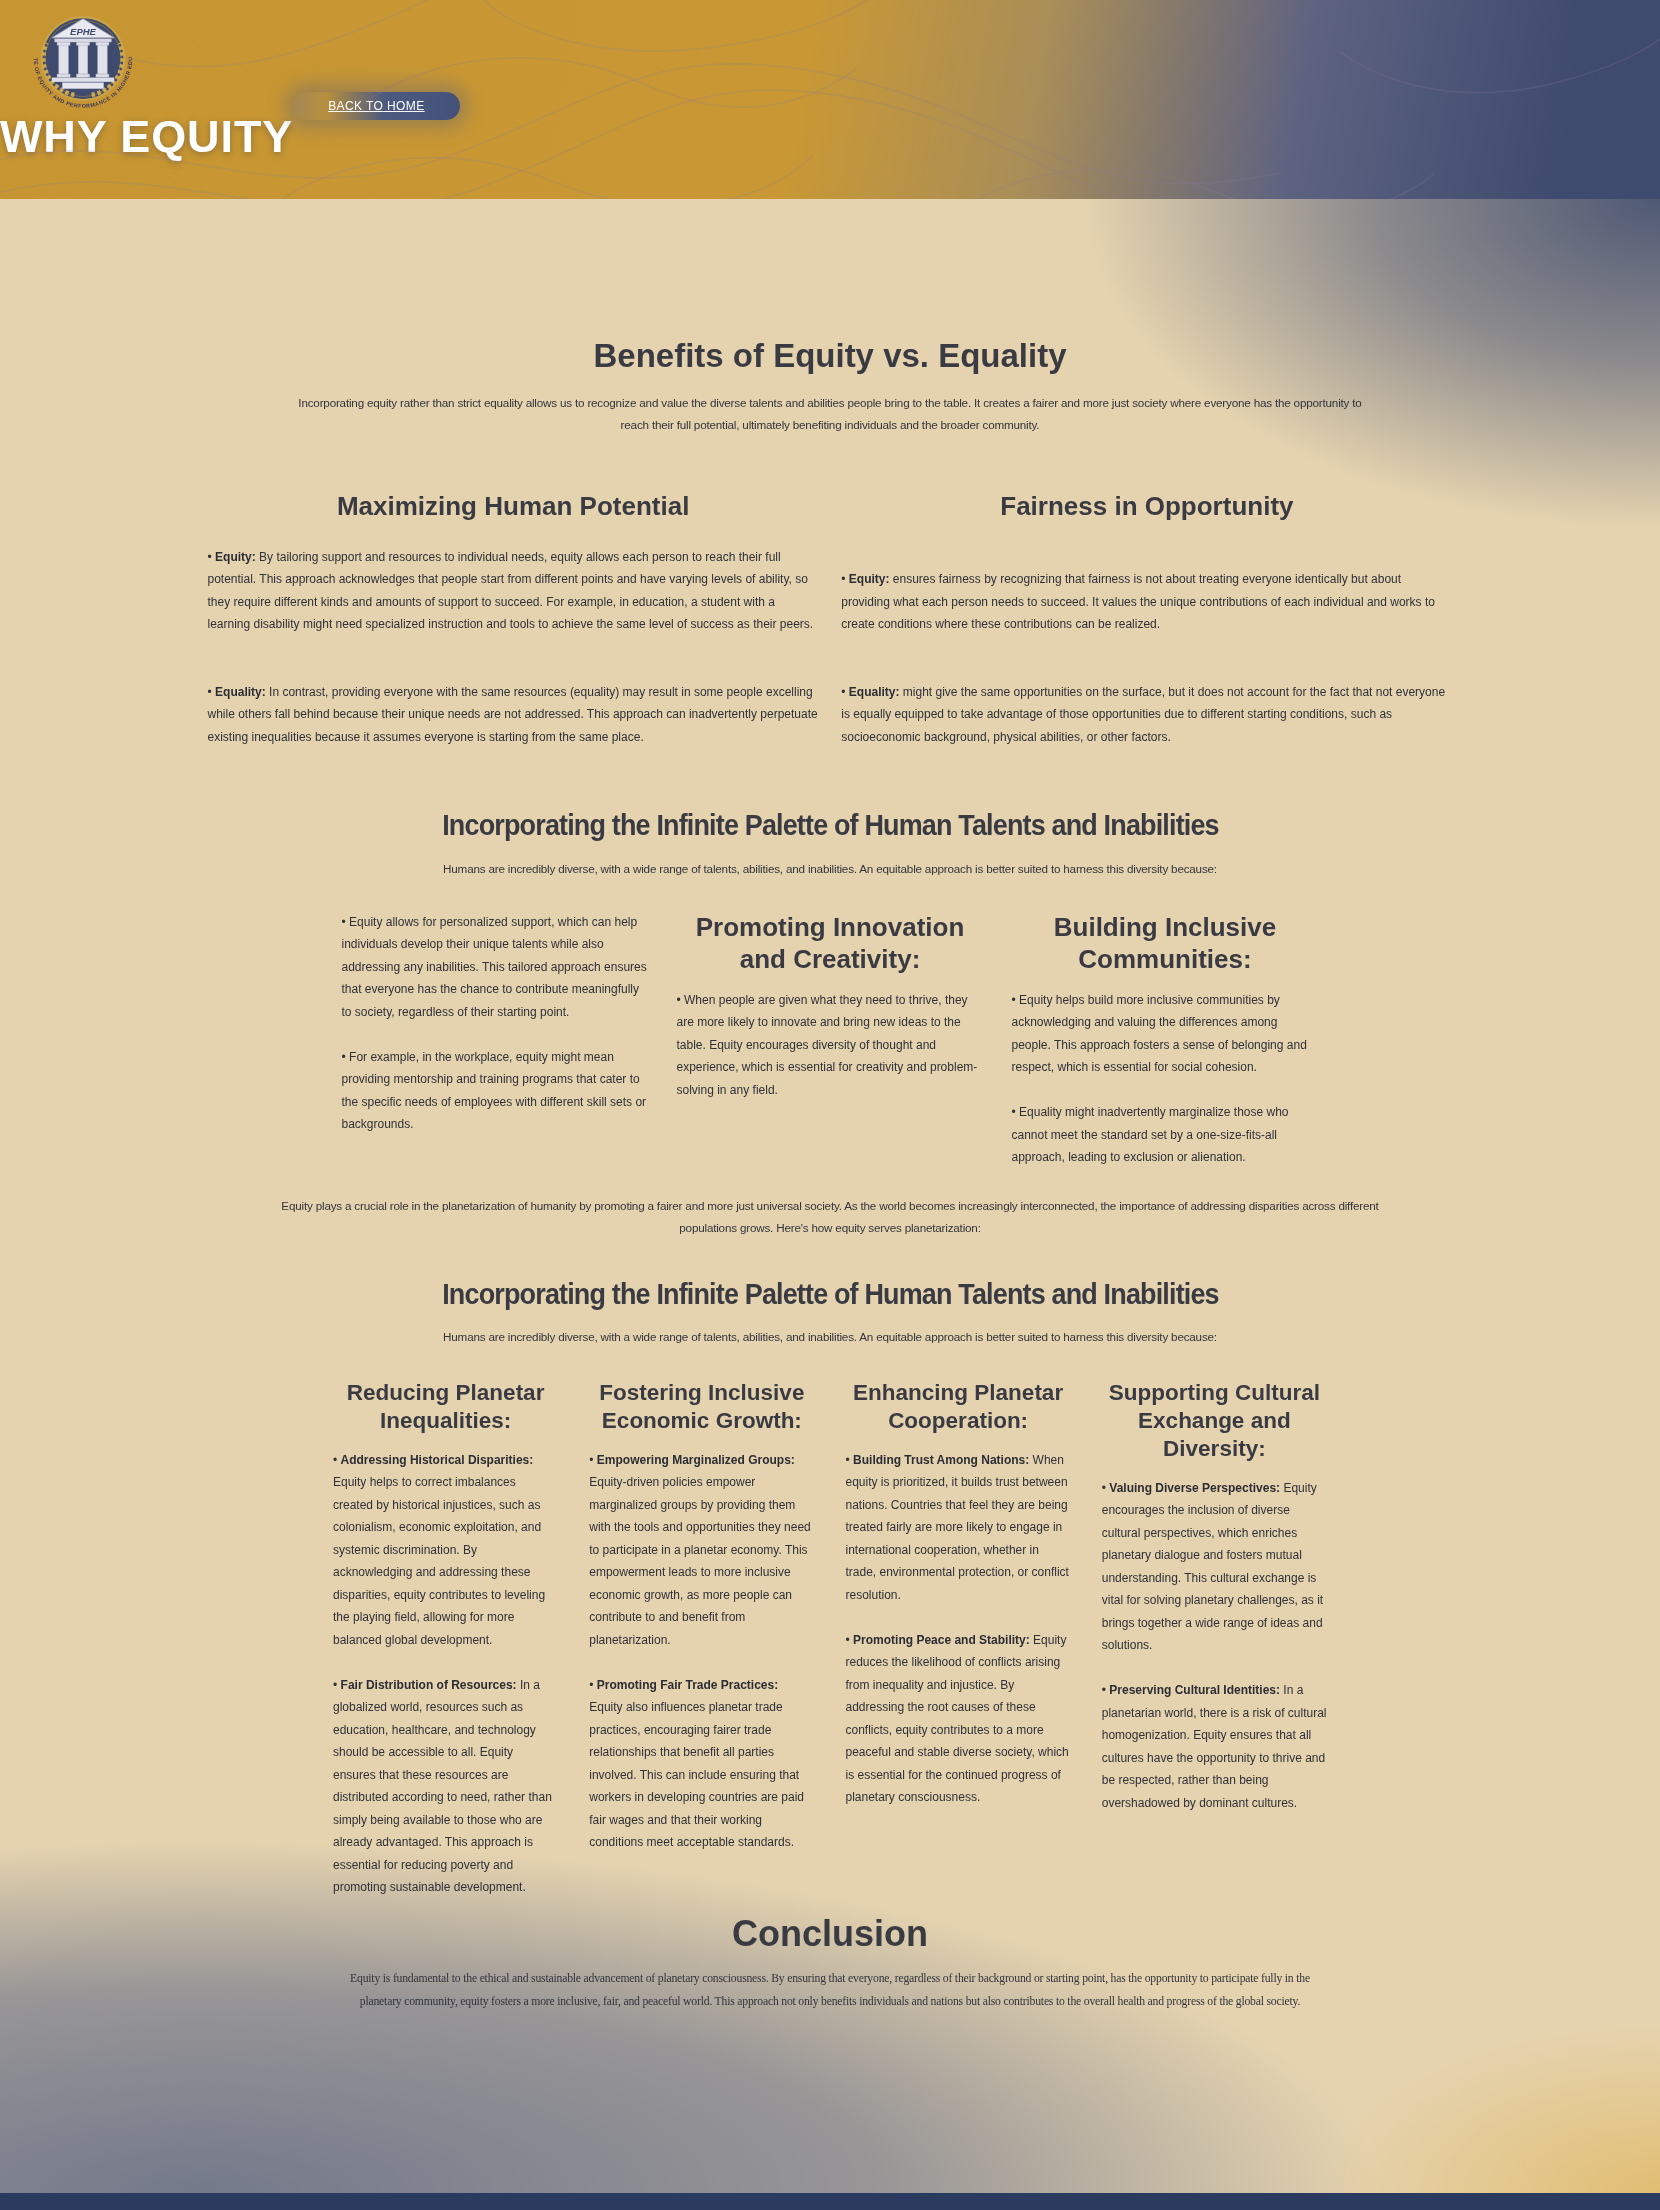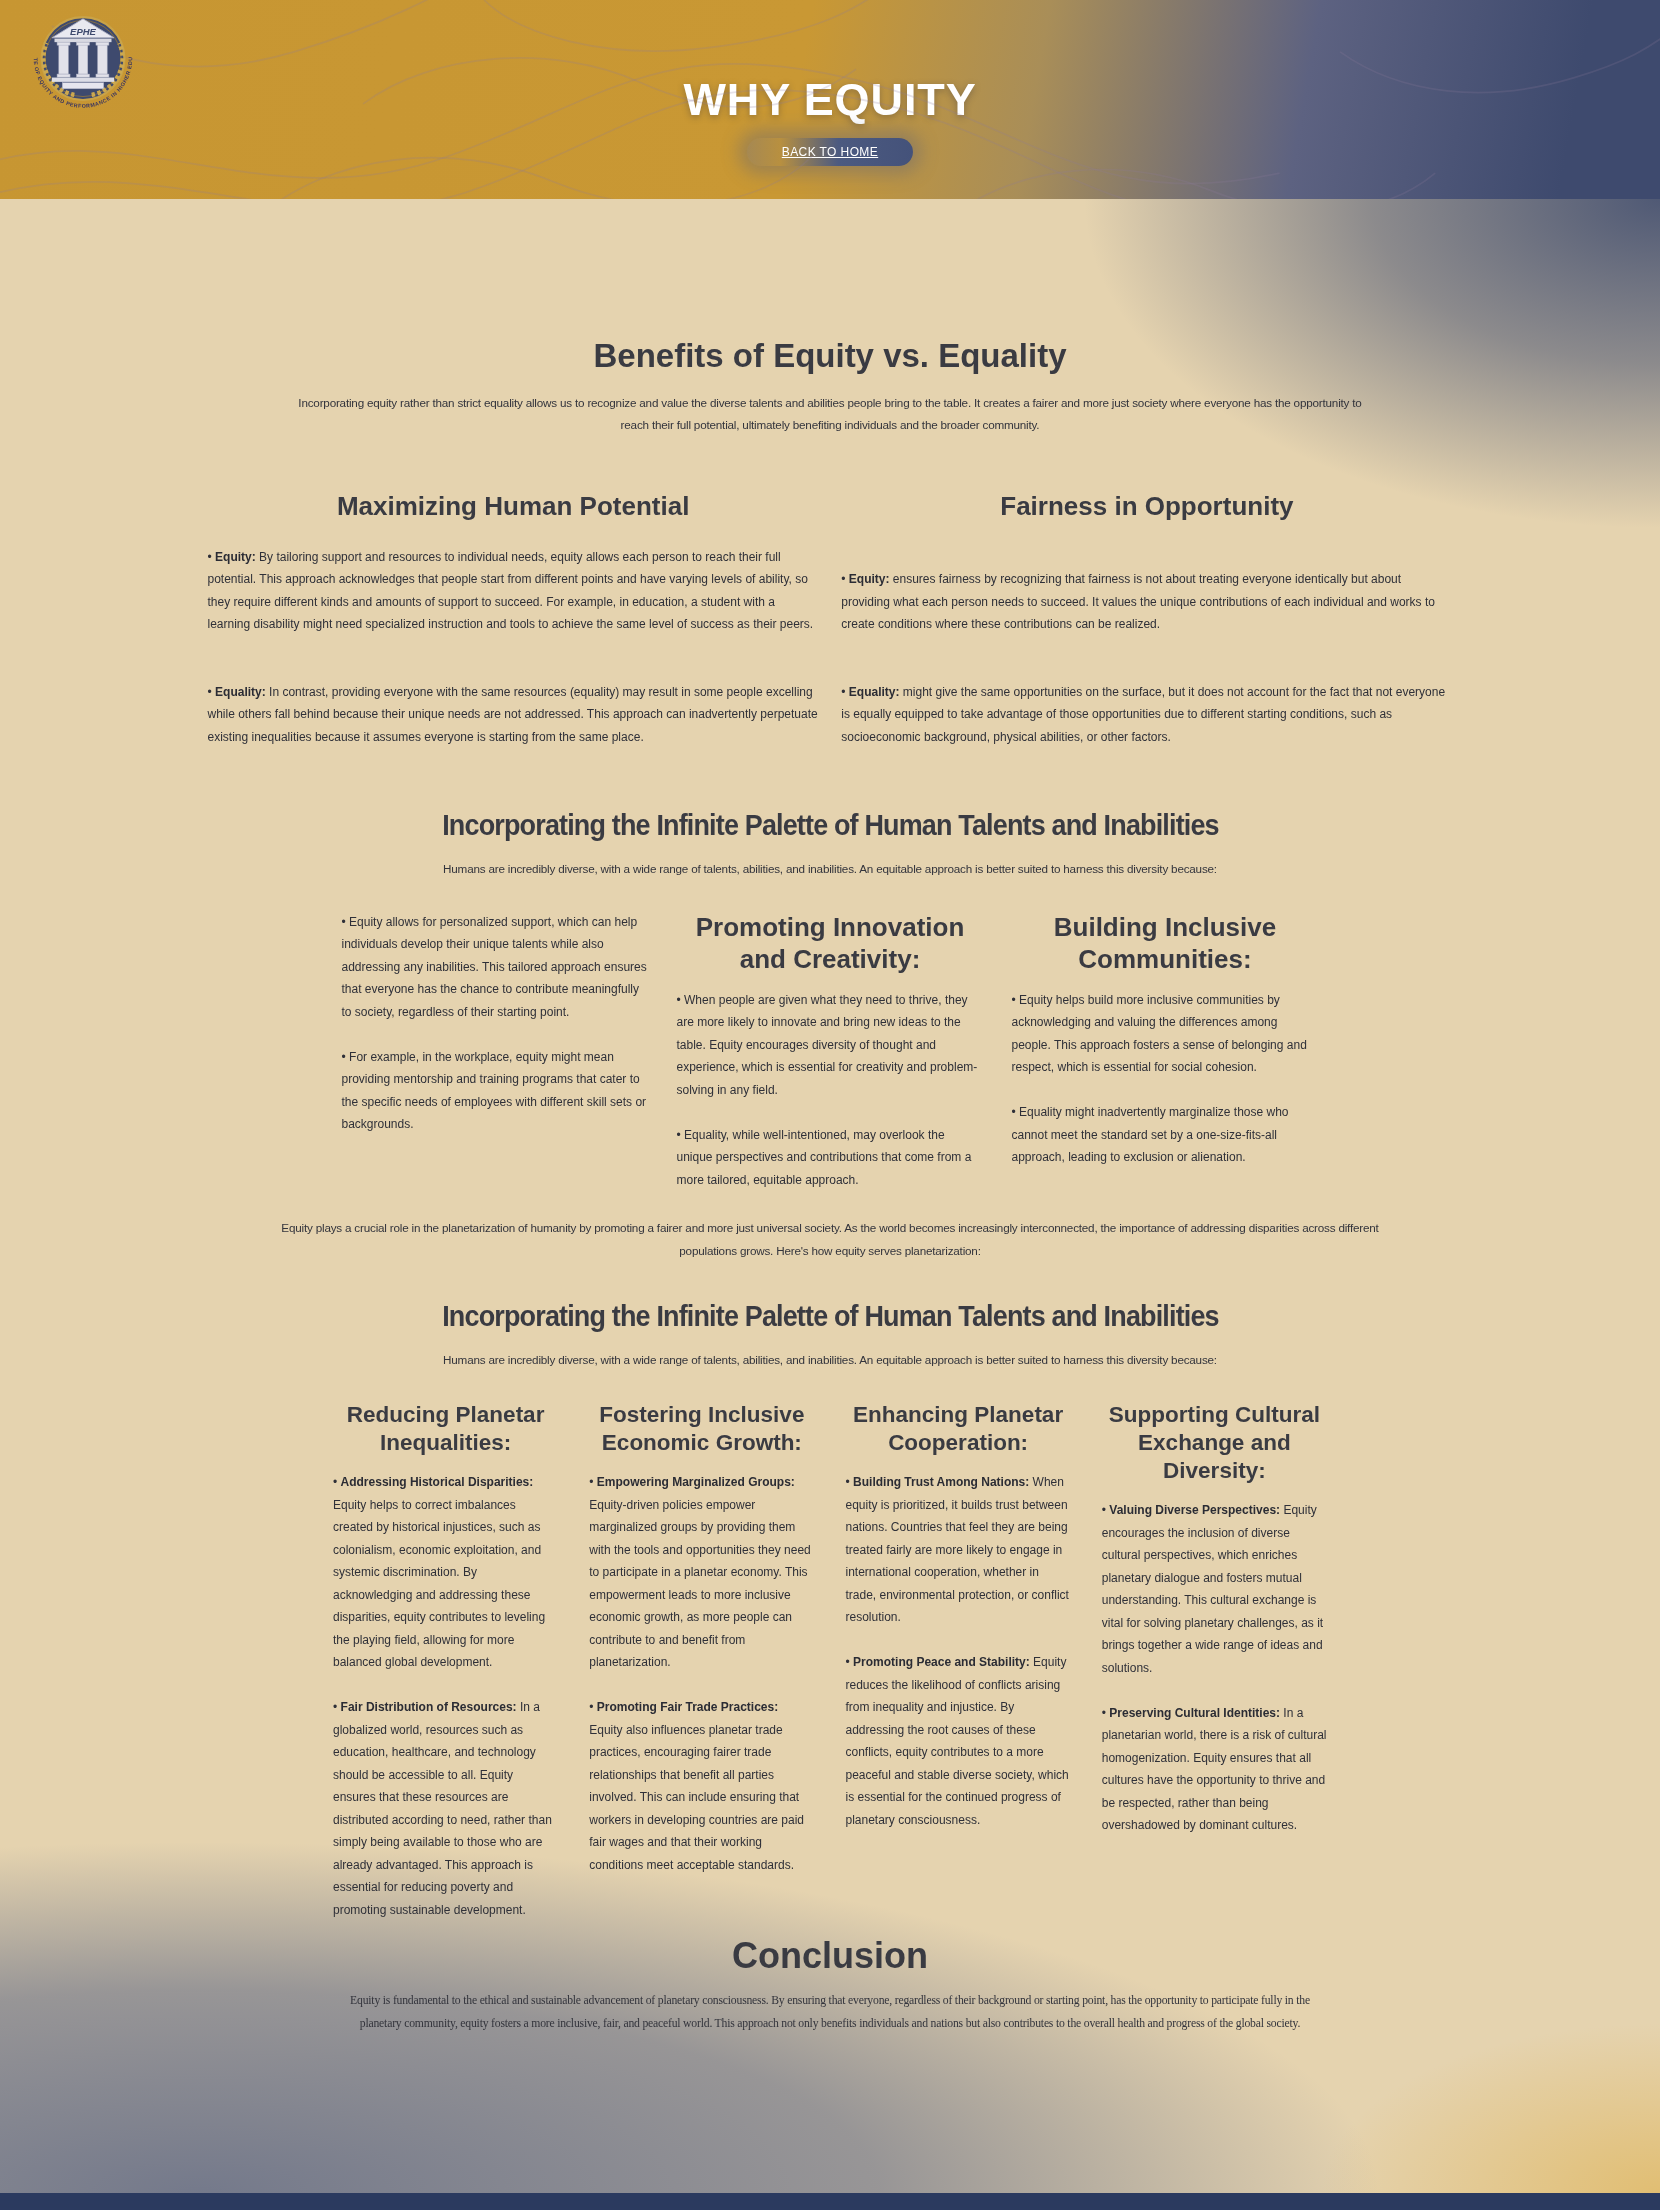--- a/index.html
+++ b/index.html
@@ -12,21 +12,21 @@
   .hero {
     position:relative; height:199px; flex:0 0 auto; overflow:hidden;
     background:linear-gradient(100deg,#c79632 0%,#c99834 48%,#a98e58 62%,#5d6281 78%,#3e4a6e 94%);
   }
   .contours { position:absolute; inset:0; width:100%; height:100%; }
   .logo-wrap { position:absolute; left:26px; top:5.2px; width:114px; height:114px; cursor:pointer; }
   .hero h1 {
     margin-top:74px; text-align:center; color:#ffffff; font-size:45px; font-weight:700;
     letter-spacing:0.9px; text-shadow:0 1.7px 7px rgba(40,40,60,.35);
   }
-  .hero { display:flex; flex-direction:column; align-items:center; }
+  .hero { display:flex; flex-direction:row; align-items:center; }
   .back-pill {
     margin-top:12px; display:inline-block; padding:7px 35px; border-radius:864px;
     background:linear-gradient(90deg,rgba(100,108,140,.35) 0%,#54618525 20%,#4c5a80 55%,#44527a 100%);
     box-shadow:0 0 17.3px 8.6px rgba(80,92,128,.35);
     color:#ffffff; font-size:12px; letter-spacing:0.4px; text-decoration:underline; cursor:pointer;
   }
 
   
   main {
     flex:1 1 auto; overflow:hidden; position:relative;
@@ -158,21 +158,20 @@
         <p class="centered-copy subtitle">Humans are incredibly diverse, with a wide range of talents, abilities, and inabilities. An equitable approach is better suited to harness this diversity because:</p>
 
         <div class="cols cols3">
           <article>
             <p class="bullet"><strong></strong> <span>Equity allows for personalized support, which can help individuals develop their unique talents while also addressing any inabilities. This tailored approach ensures that everyone has the chance to contribute meaningfully to society, regardless of their starting point.</span></p>
             <p class="bullet"><strong></strong> <span>For example, in the workplace, equity might mean providing mentorship and training programs that cater to the specific needs of employees with different skill sets or backgrounds.</span></p>
           </article>
           <article>
             <h3>Promoting Innovation and Creativity:</h3>
             <p class="bullet"><strong></strong> <span>When people are given what they need to thrive, they are more likely to innovate and bring new ideas to the table. Equity encourages diversity of thought and experience, which is essential for creativity and problem-solving in any field.</span></p>
-            <p class="bullet"><strong></strong> <span>Equality, while well-intentioned, may overlook the unique perspectives and contributions that come from a more tailored, equitable approach.</span></p>
           </article>
           <article>
             <h3>Building Inclusive Communities:</h3>
             <p class="bullet"><strong></strong> <span>Equity helps build more inclusive communities by acknowledging and valuing the differences among people. This approach fosters a sense of belonging and respect, which is essential for social cohesion.</span></p>
             <p class="bullet"><strong></strong> <span>Equality might inadvertently marginalize those who cannot meet the standard set by a one-size-fits-all approach, leading to exclusion or alienation.</span></p>
           </article>
         </div>
       </section>
 
       <p class="centered-copy bridge">Equity plays a crucial role in the planetarization of humanity by promoting a fairer and more just universal society. As the world becomes increasingly interconnected, the importance of addressing disparities across different populations grows. Here's how equity serves planetarization:</p>

